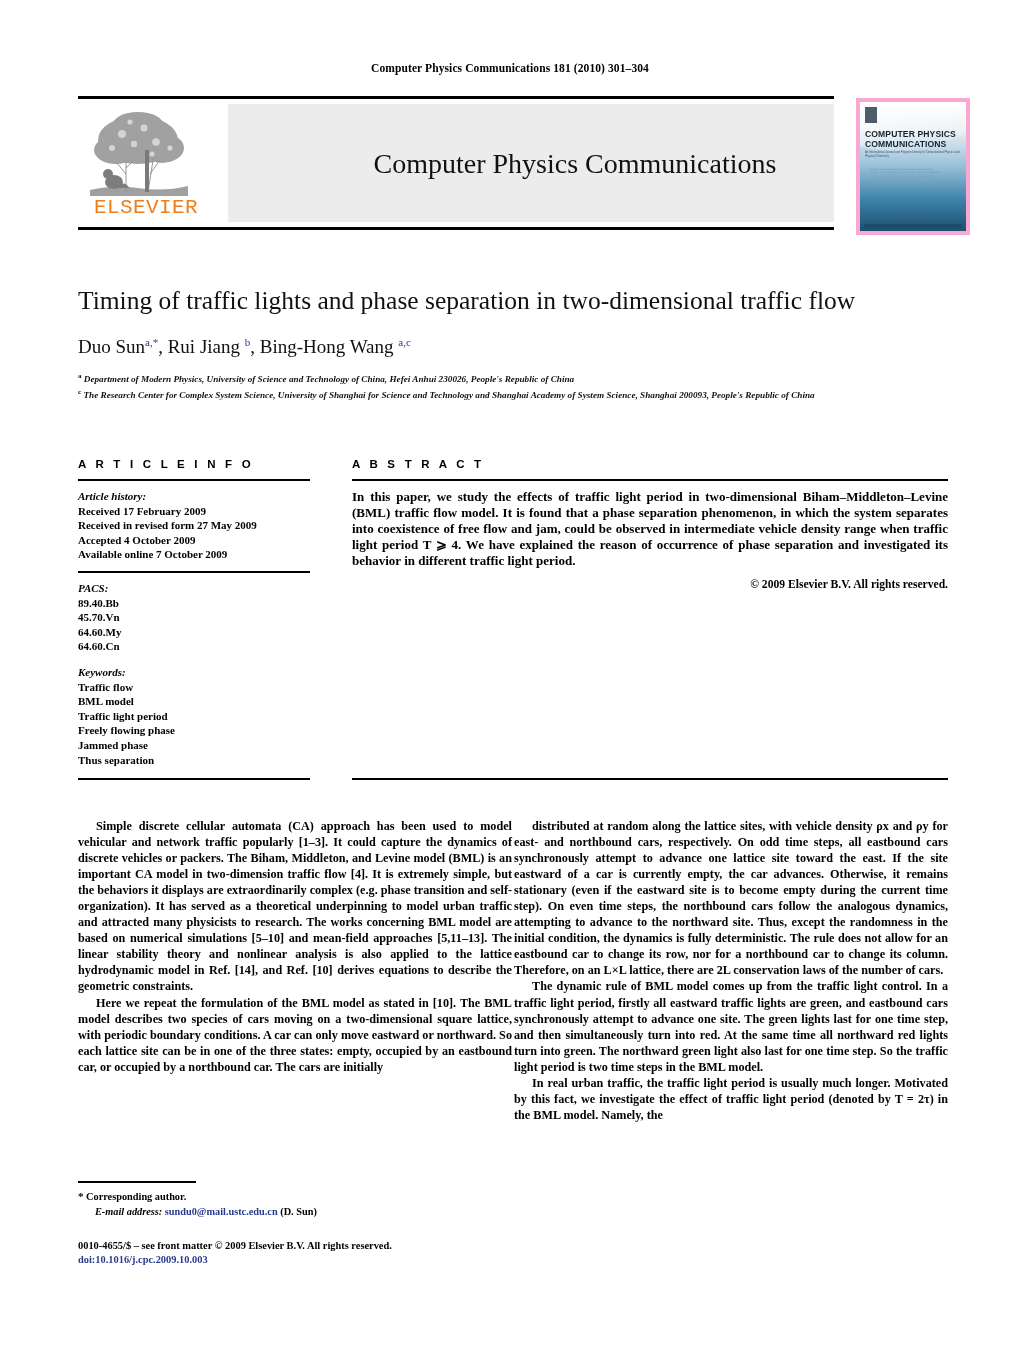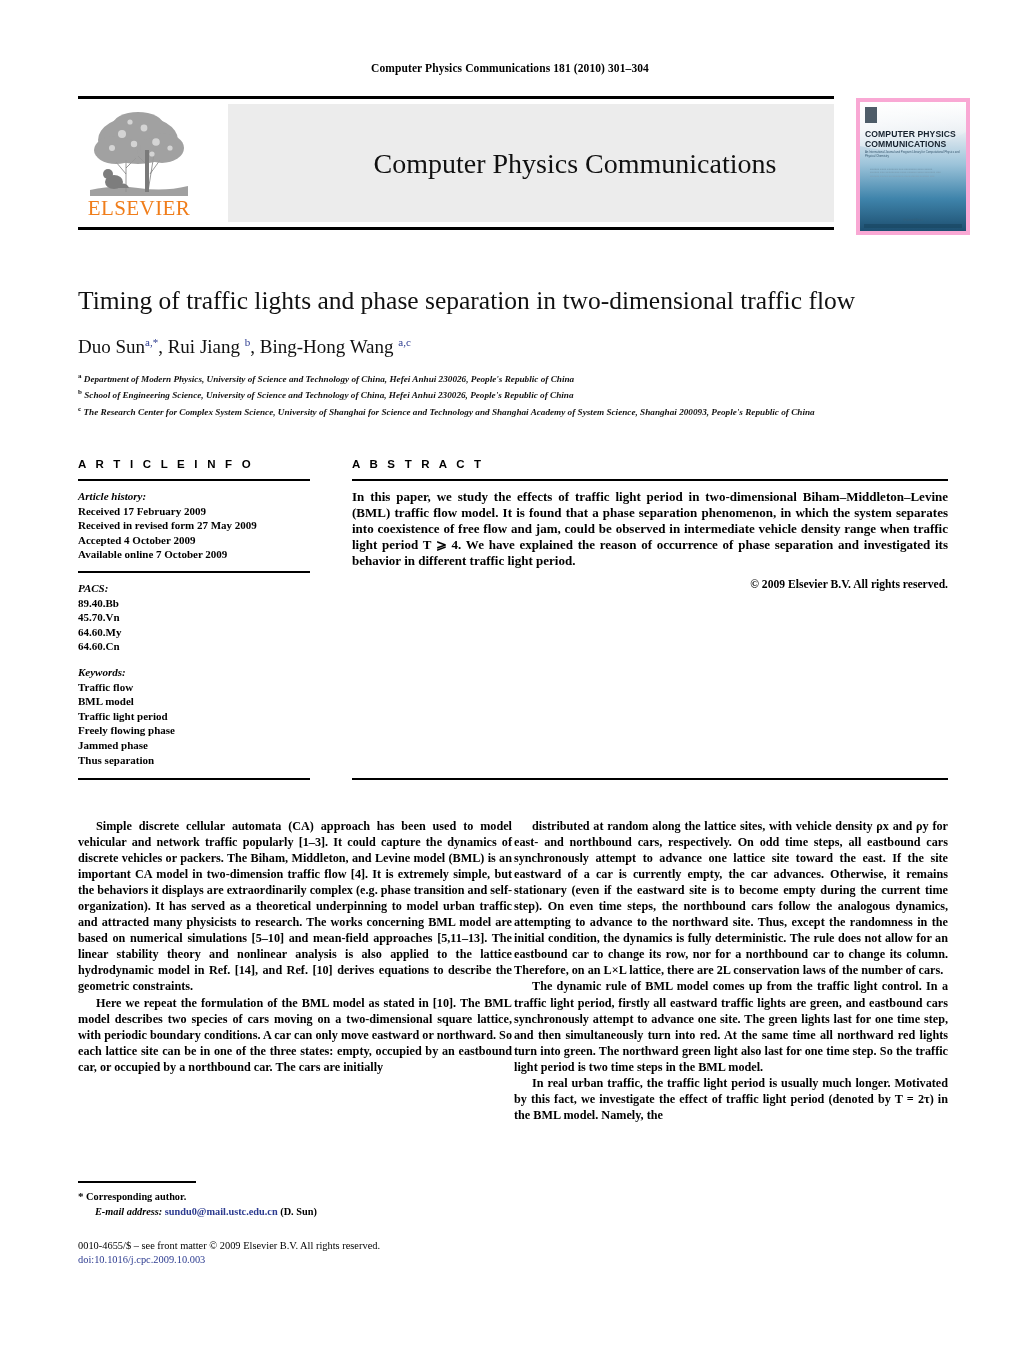--- a/index.html
+++ b/index.html
@@ -62,22 +62,22 @@
   }
   .tree-wrap {
     position: absolute;
     left: 6px; top: 0;
     width: 106px; height: 92px;
   }
   .elsevier-word {
     position: absolute;
     left: 0; top: 92px;
     width: 118px;
-    text-align: center;
-    font-family: Liberation Serif, serif;
+    text-align: right;
+    font-family: Liberation Mono, monospace;
     font-size: 21px;
     letter-spacing: .4px;
     color: #F07D1A;
   }
   .banner {
     position: absolute;
     left: 150px; top: 8px;
     width: 606px;
     height: 118px;
     background: #ececec;
@@ -290,21 +290,21 @@
   .footnote .star { font-size: 11px; }
   .footnote .indent { padding-left: 17px; }
   .footnote .em { font-style: italic; }
   .mail { color: #2b3a8f; }
   .imprint {
     position: absolute;
     left: 78px; top: 1239px;
     width: 460px;
     font-size: 10.4px;
     line-height: 14px;
-    font-weight: normal;
+    font-weight: bold;
   }
   .doi { color: #2b3a8f; }
 </style>
 </head>
 <body>
 
 <div class="page">
 
   <div class="runhead">Computer Physics Communications 181 (2010) 301–304</div>
 
@@ -384,21 +384,20 @@
   </div>
 
   <div class="title">Timing of traffic lights and phase separation in two-dimensional traffic flow</div>
 
   <div class="authors">
     <span>Duo Sun</span><sup>a,*</sup>, <span>Rui Jiang</span> <sup>b</sup>, <span>Bing-Hong Wang</span> <sup>a,c</sup>
   </div>
 
   <div class="affils">
     <div><sup>a</sup> <span>Department of Modern Physics, University of Science and Technology of China, Hefei Anhui 230026, People's Republic of China</span></div>
-    <div><sup>b</sup> <span>School of Engineering Science, University of Science and Technology of China, Hefei Anhui 230026, People's Republic of China</span></div>
     <div><sup>c</sup> <span>The Research Center for Complex System Science, University of Shanghai for Science and Technology and Shanghai Academy of System Science, Shanghai 200093, People's Republic of China</span></div>
   </div>
 
   <div class="infocol">
     <div class="sechead">A R T I C L E    I N F O</div>
     <div class="hr-thin short"></div>
     <div class="infoblock">
       <div class="lbl">Article history:</div>
       <div>Received 17 February 2009</div>
       <div>Received in revised form 27 May 2009</div>

